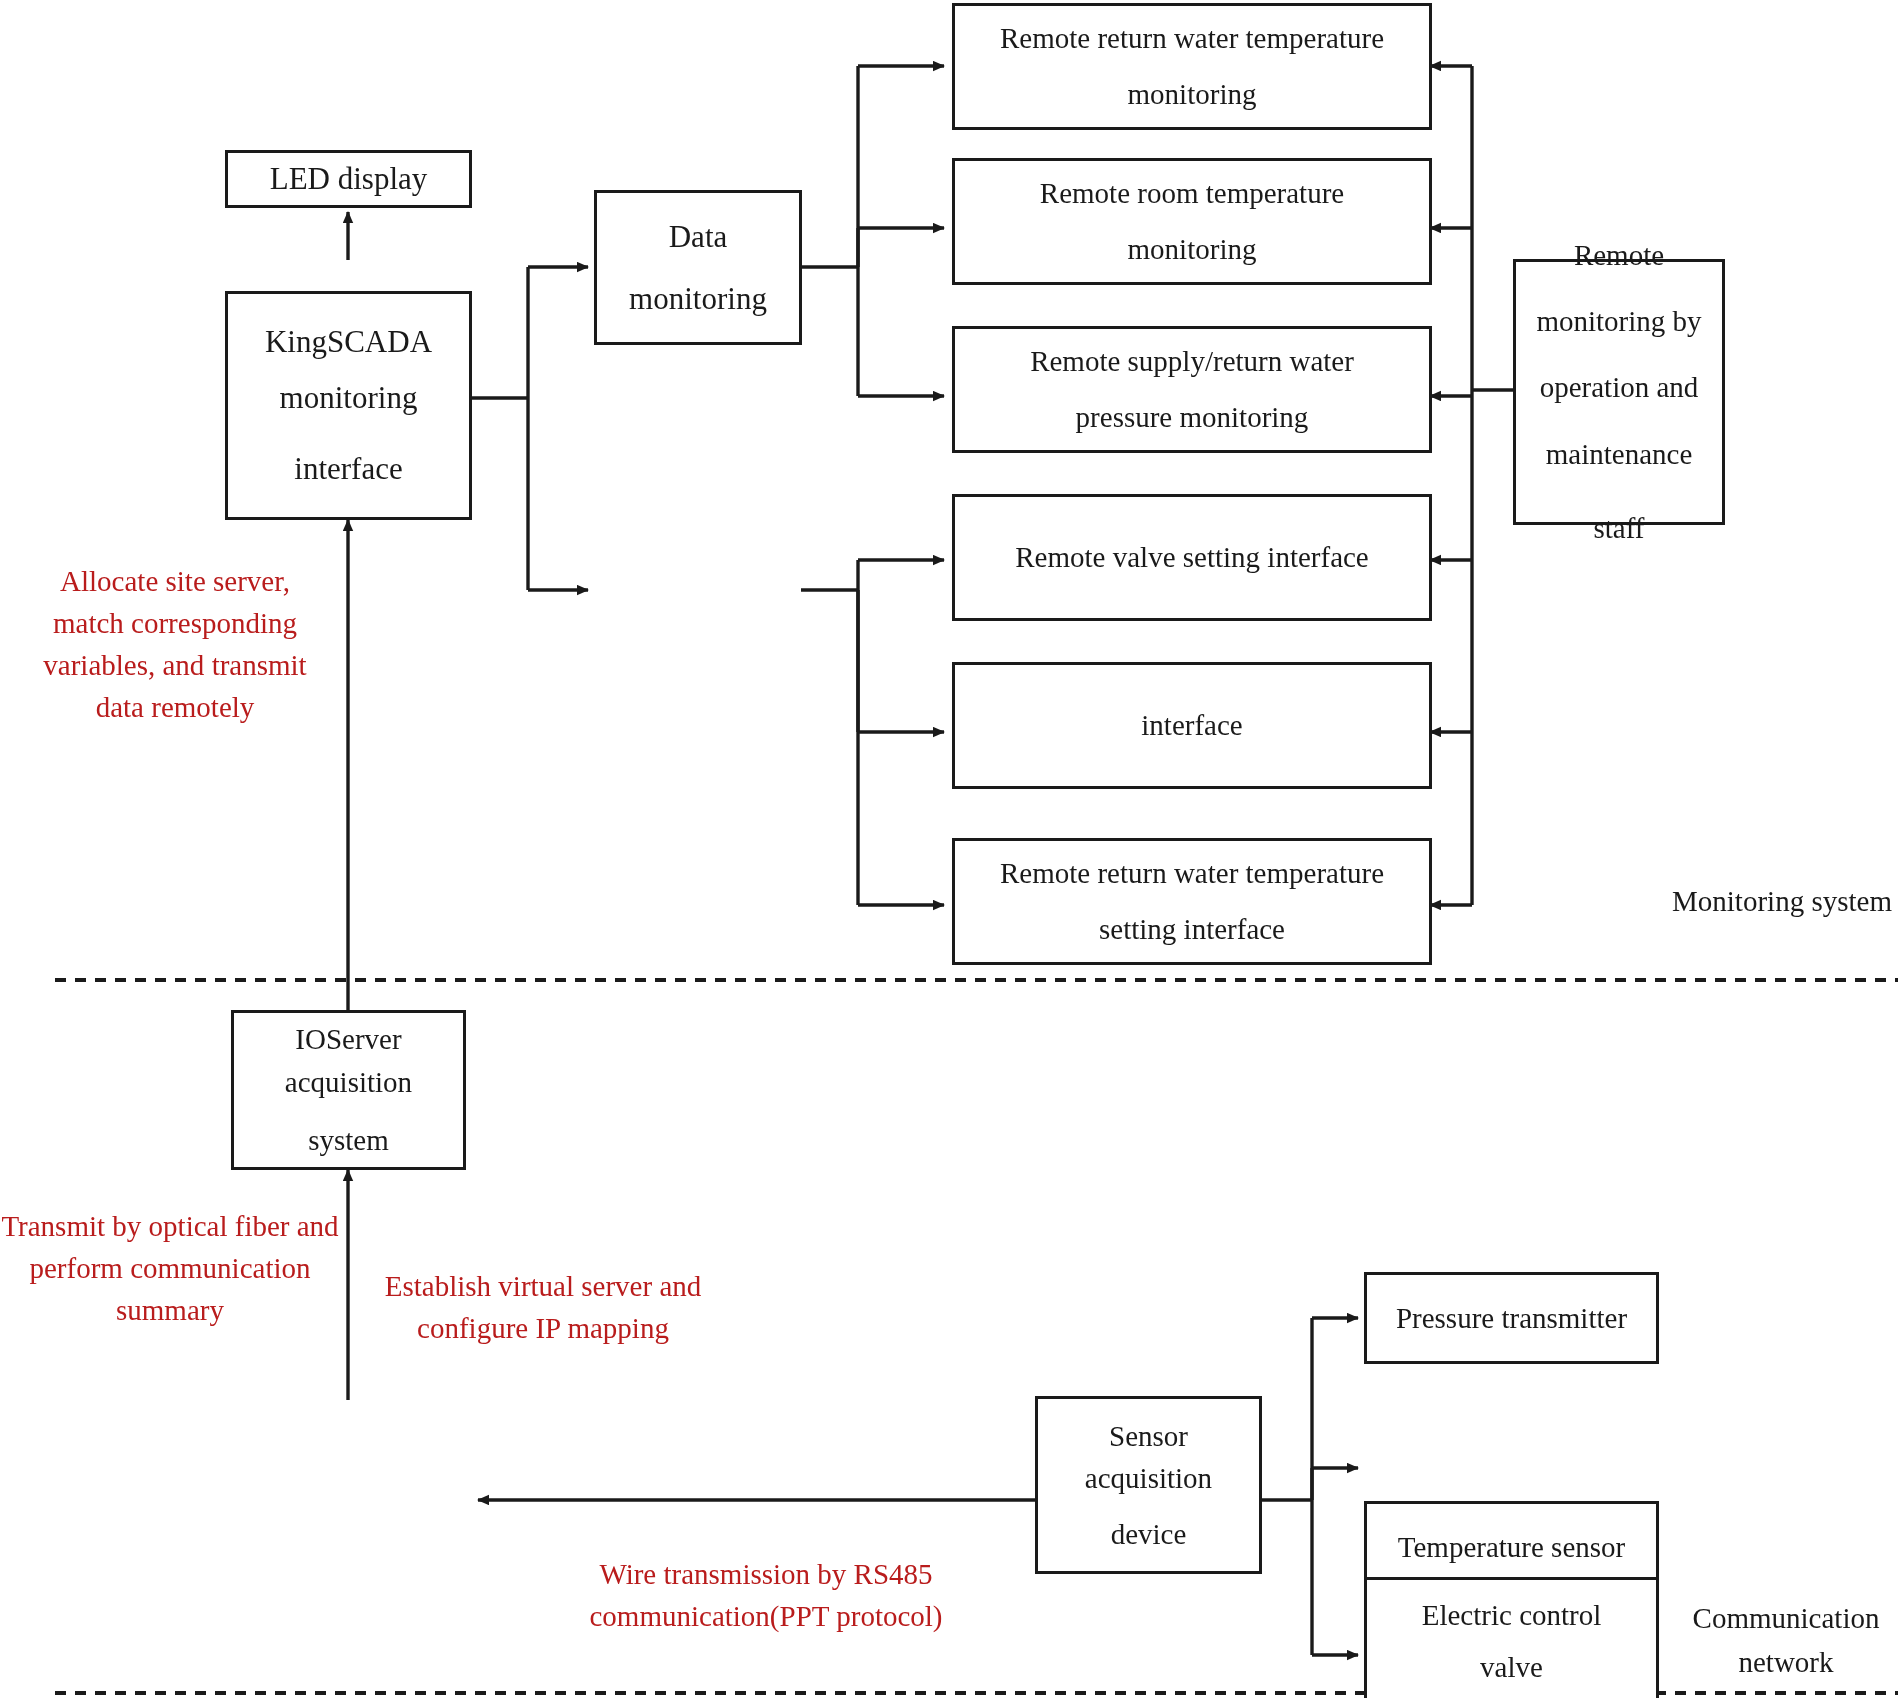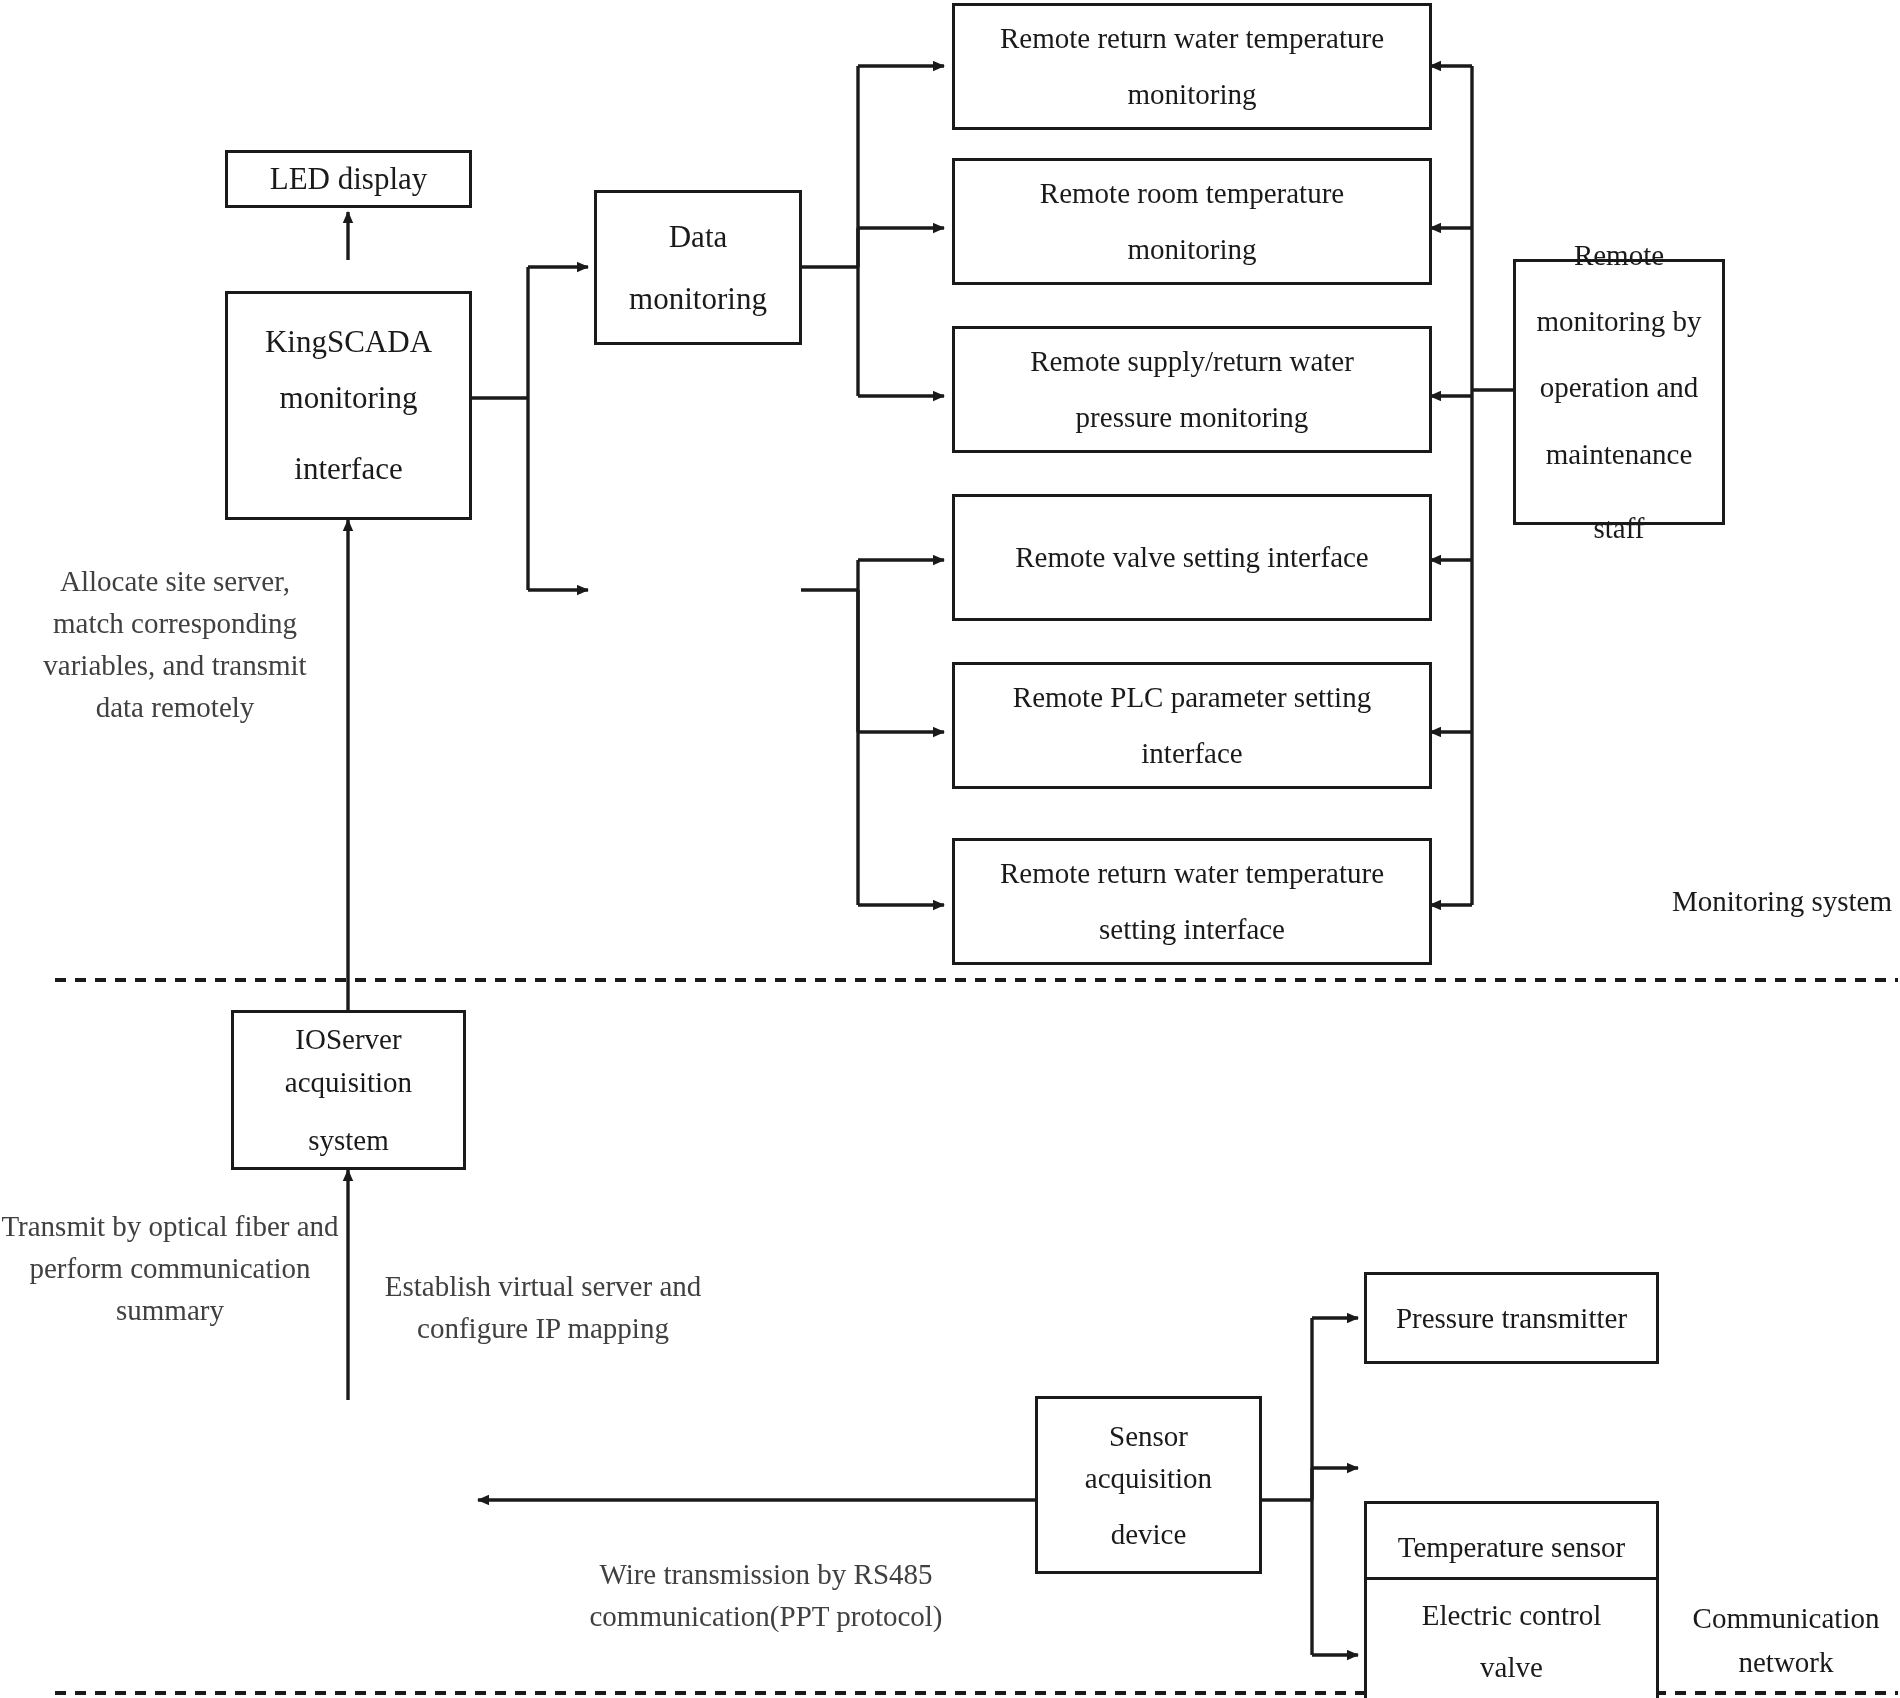--- a/index.html
+++ b/index.html
@@ -37,21 +37,21 @@
     line-height: 1.55;
     font-size: 29px;
     padding: 0 8px;
   }
   .node .ln { display: block; white-space: nowrap; }
   .caption {
     position: absolute;
     text-align: center;
     font-size: 29px;
     line-height: 1.45;
-    color: #404040;
+    color: #b91c1c;
   }
   .zone-label {
     position: absolute;
     text-align: center;
     font-size: 29px;
     line-height: 1.5;
     color: #1a1a1a;
   }
 </style>
 </head>
@@ -154,21 +154,20 @@
   <div class="node" style="left:952px; top:326px; width:480px; height:127px; line-height:1.9;">
     <span class="ln">Remote supply/return water</span>
     <span class="ln">pressure monitoring</span>
   </div>
 
   <div class="node" style="left:952px; top:494px; width:480px; height:127px;">
     <span class="ln">Remote valve setting interface</span>
   </div>
 
   <div class="node" style="left:952px; top:662px; width:480px; height:127px; line-height:1.9;">
-    <span class="ln">Remote PLC parameter setting</span>
     <span class="ln">interface</span>
   </div>
 
   <div class="node" style="left:952px; top:838px; width:480px; height:127px; line-height:1.9;">
     <span class="ln">Remote return water temperature</span>
     <span class="ln">setting interface</span>
   </div>
 
   <div class="node" style="left:1513px; top:259px; width:212px; height:266px; line-height:1.35;gap:27px;">
     <span class="ln">Remote</span>

